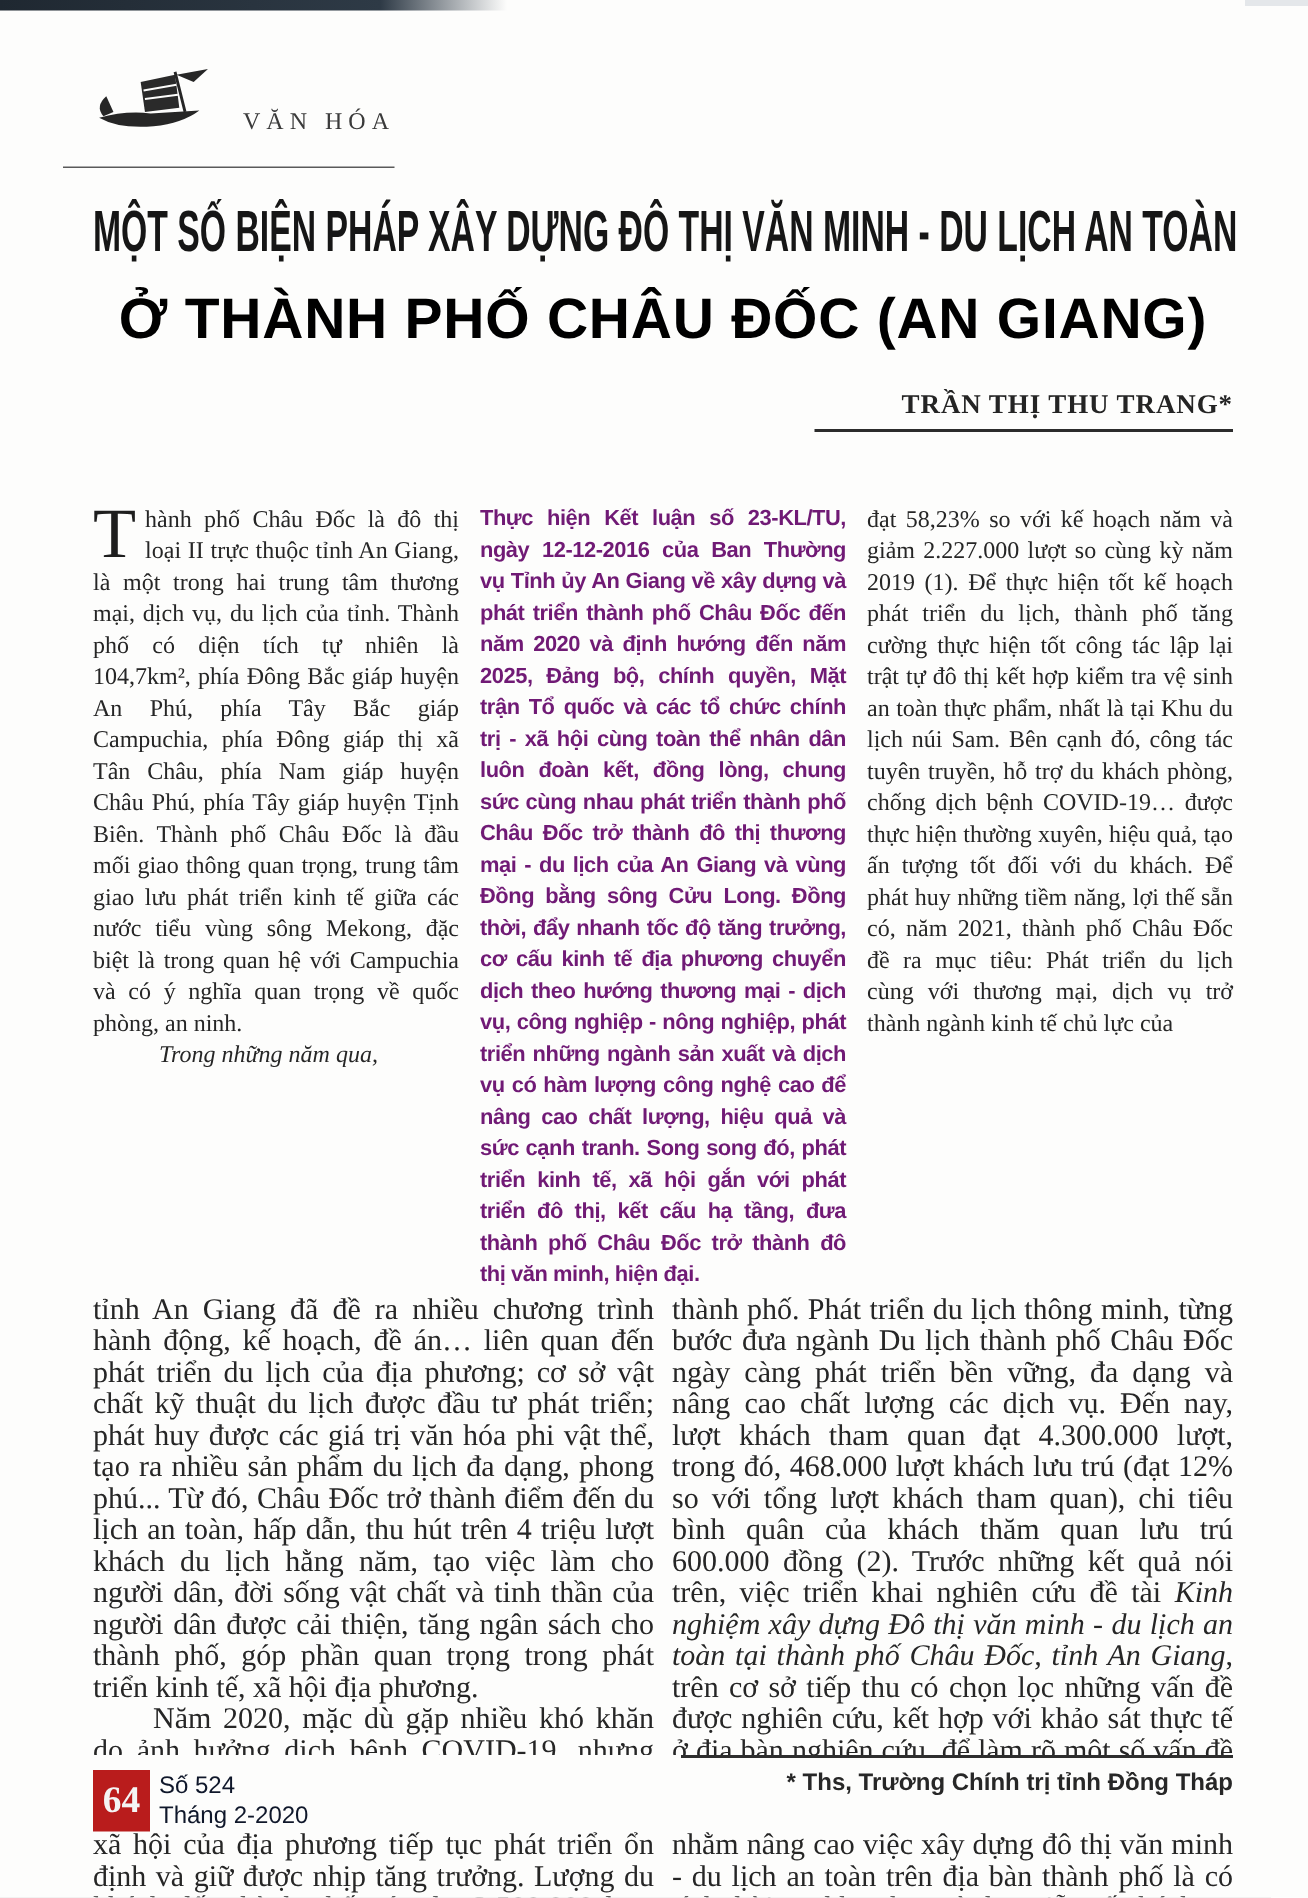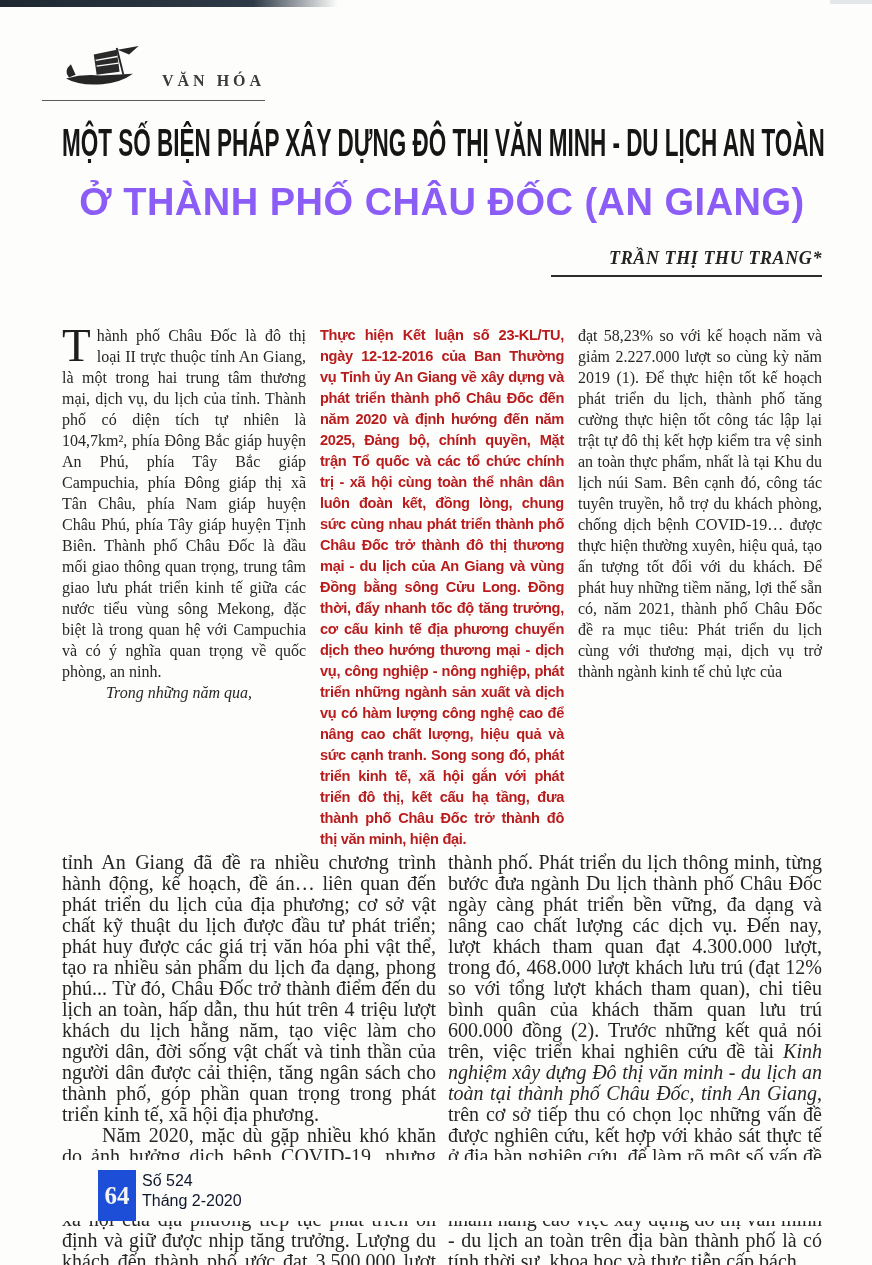--- a/index.html
+++ b/index.html
@@ -8,58 +8,58 @@
     box-sizing:border-box;padding:0 50px 46px 62px;overflow:hidden;
     font-family:"Liberation Serif",serif;color:#262626;
   }
   .top-bar{position:absolute;top:0;left:0;height:7px;width:338px;
     background:linear-gradient(to right,#1f2831 0%,#2e3a46 75%,rgba(46,58,70,0) 100%);}
   .top-right-mark{position:absolute;top:0;right:0;width:42px;height:4px;background:#e4e7ea;}
 
   
   .masthead{margin-top:46px;}
   .masthead-inner{display:inline-flex;align-items:flex-end;gap:4px;
-    border-bottom:1.5px solid #5a5a5a;padding-bottom:8px;margin-left:-20px;padding-left:20px;font-weight:bold;}
+    border-bottom:1.5px solid #5a5a5a;padding-bottom:18px;margin-left:-20px;padding-left:20px;}
   .section-label{font-size:16px;letter-spacing:4px;color:#3b3b3b;padding-bottom:2px;}
 
   
   .title1{margin-top:16px;height:56px;display:flex;align-items:center;justify-content:flex-start;}
   .title1-text{font-family:"Liberation Sans",sans-serif;font-weight:700;font-size:22.5px;
     color:#161616;white-space:nowrap;transform:scale(1.0,1.72);transform-origin:50% 55%;letter-spacing:0px;}
   .title2{margin-top:8px;text-align:center;font-family:"Liberation Sans",sans-serif;
-    font-weight:700;font-size:38px;letter-spacing:0.5px;color:#8b5cf6;}
+    font-weight:700;font-size:38px;letter-spacing:0.5px;color:#000000;}
 
   
-  .byline{margin-top:24px;text-align:right;font-style:italic;}
+  .byline{margin-top:24px;text-align:right;}
   .byline-inner{display:inline-block;font-weight:700;font-size:18px;letter-spacing:0.6px;
     color:#242424;border-bottom:2px solid #2c2c2c;padding:0 0 6px 58px;}
 
   
   .cols{margin-top:48px;display:flex;gap:14px;}
   .col{flex:1;text-align:justify;font-size:16px;line-height:21px;}
   .dropcap{float:left;font-size:47px;line-height:37px;padding:2px 6px 0 0;color:#1e1e1e;}
   .col p{margin:0;}
   .col .para-start{text-indent:44px;font-style:italic;}
   .col-bold{font-family:"Liberation Sans",sans-serif;font-weight:700;font-size:14.6px;
-    line-height:21px;letter-spacing:-0.3px;color:#b91c1c;}
+    line-height:21px;letter-spacing:-0.3px;color:#701a75;}
 
   
   .lower{margin-top:2px;display:flex;gap:12px;}
   .lower-col{flex:1;text-align:justify;font-size:20px;line-height:21px;}
   .lower-col p{margin:0;}
   .lower-col .indent{text-indent:40px;}
   .it{font-style:italic;}
 
   
   .bottom-row{position:absolute;left:62px;right:50px;bottom:44px;display:flex;
     justify-content:space-between;align-items:flex-start;background:#fdfdfc;}
   .footer-left{display:flex;align-items:flex-start;gap:6px;padding-top:10px;}
-  .page-number-box{width:38px;height:51px;background:#1d4ed8;color:#f4f4f4;
+  .page-number-box{width:38px;height:41px;background:#b91c1c;color:#f4f4f4;
     display:flex;align-items:center;justify-content:center;
-    font-family:"Liberation Serif",serif;font-weight:700;font-size:25px;margin-left:36px;}
+    font-family:"Liberation Serif",serif;font-weight:700;font-size:25px;}
   .issue-block{font-family:"Liberation Sans",sans-serif;font-size:16px;line-height:20px;
     color:#0f172a;padding-top:1px;}
   .footnote{width:368px;border-top:2px solid #2e2e2e;padding-top:8px;text-align:right;
     font-family:"Liberation Sans",sans-serif;font-weight:700;font-size:16px;color:#272727;}
 </style>
 </head>
 <body>
 
 <div class="page">
   <div class="top-bar"></div>
@@ -115,14 +115,15 @@
   </div>
 
   <div class="bottom-row">
     <div class="footer-left">
       <div class="page-number-box">64</div>
       <div class="issue-block">
         <div>Số 524</div>
         <div>Tháng 2-2020</div>
       </div>
     </div>
+    <div class="footnote">* Ths, Trường Chính trị tỉnh Đồng Tháp</div>
   </div>
 </div>
 
 </body></html>

